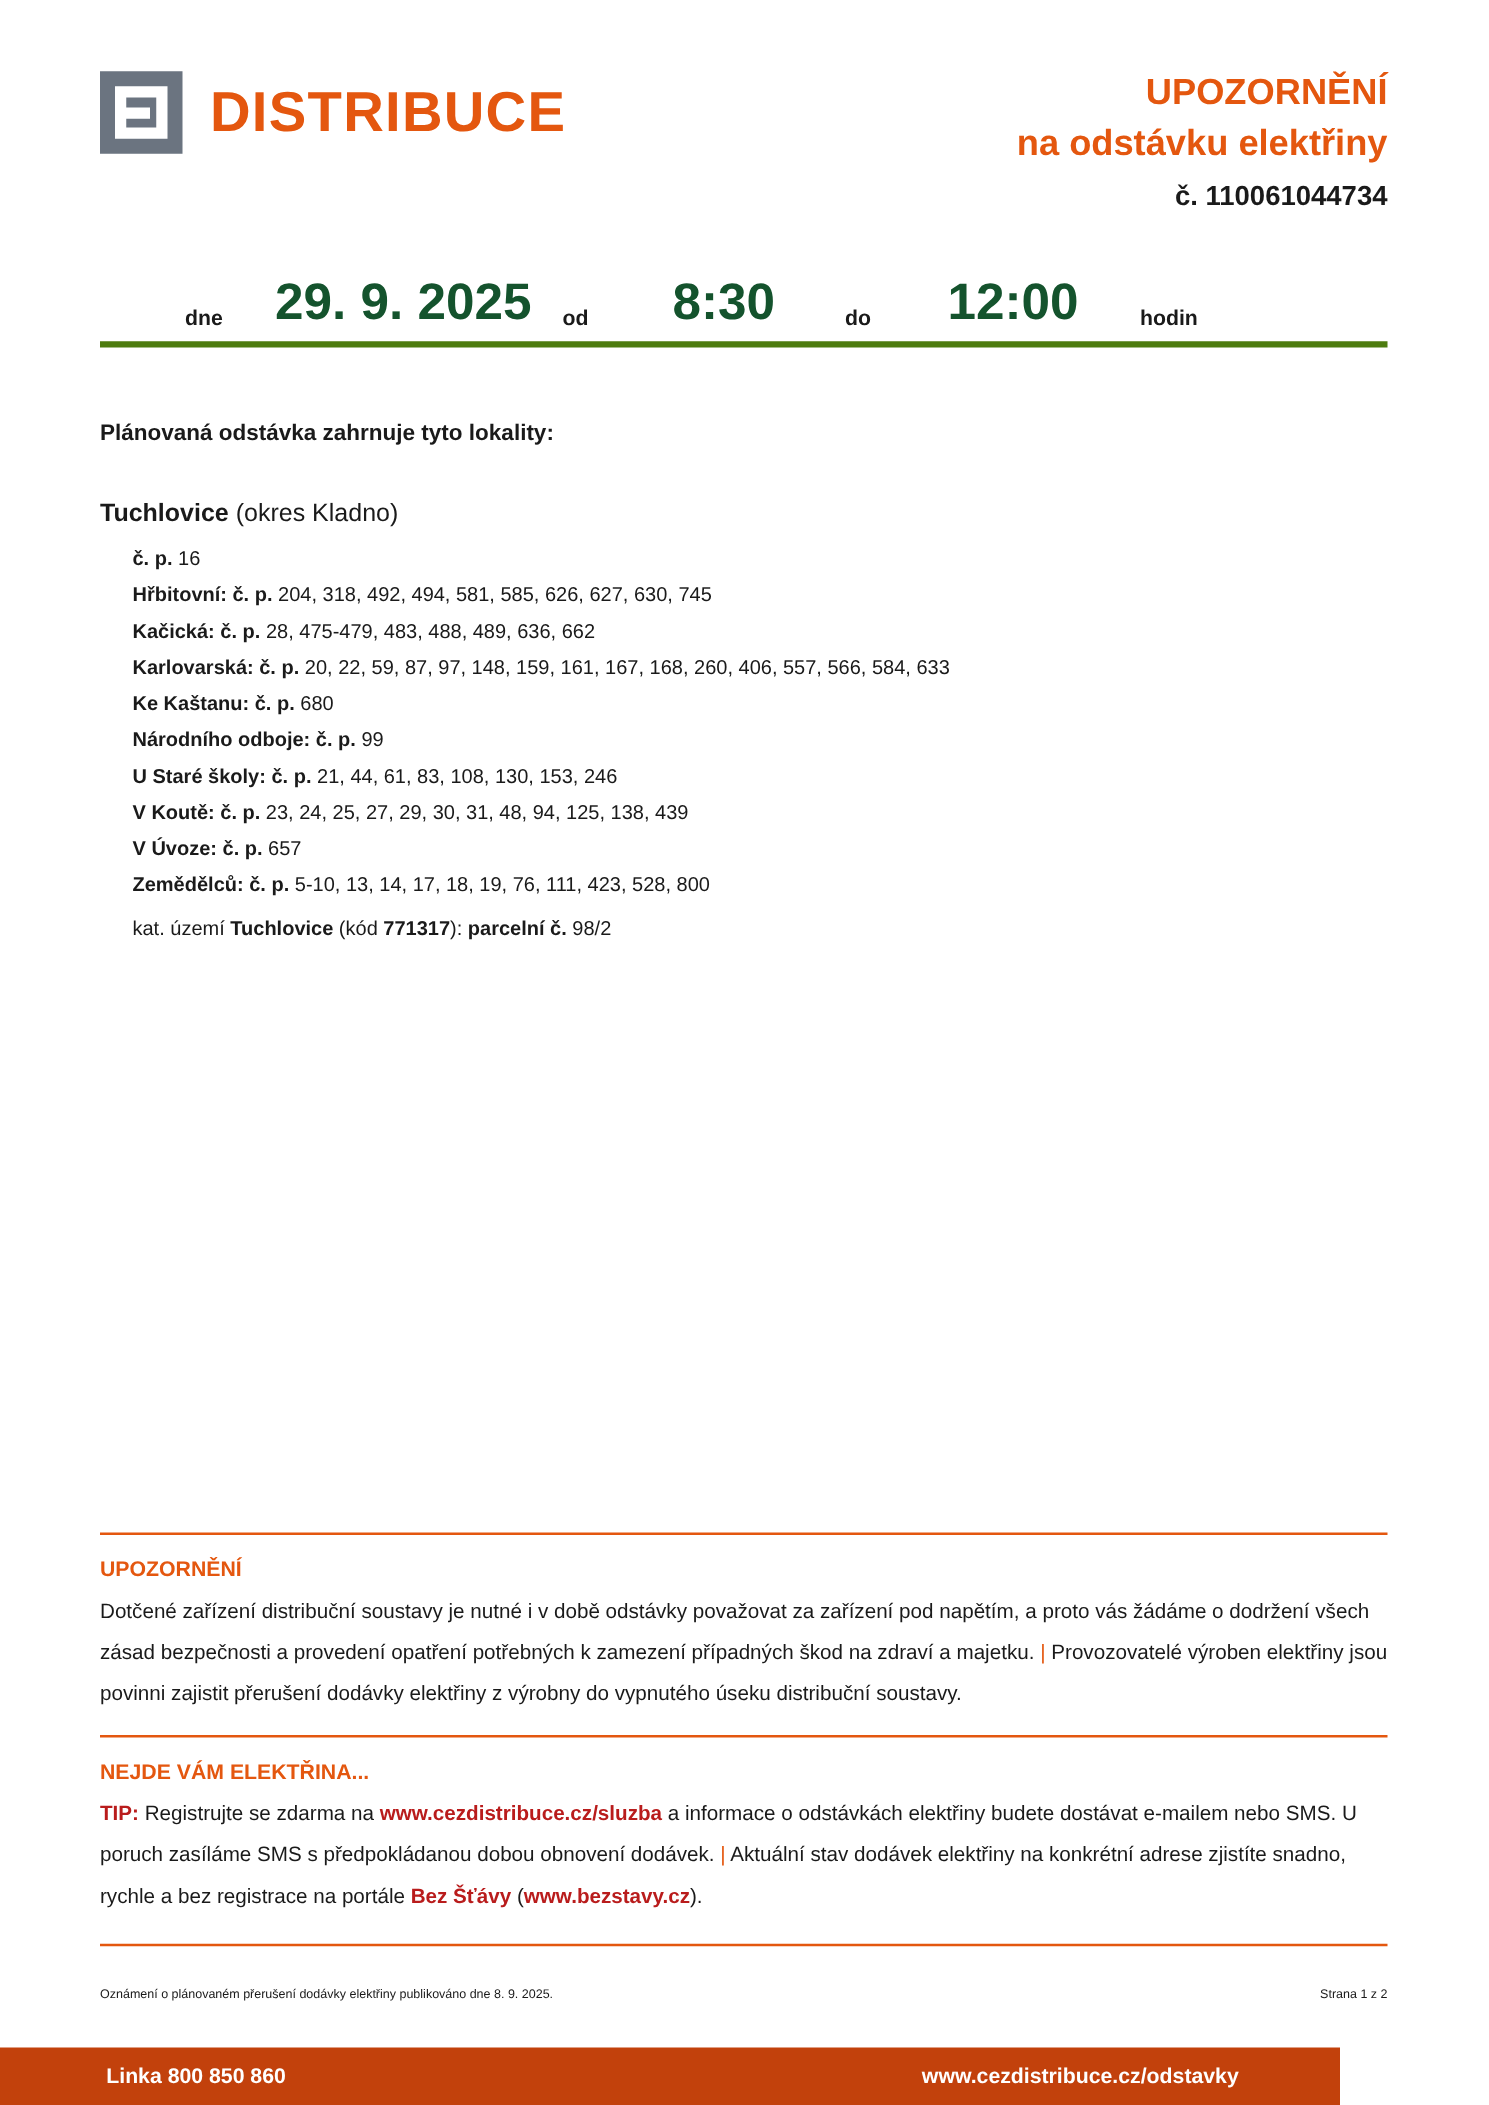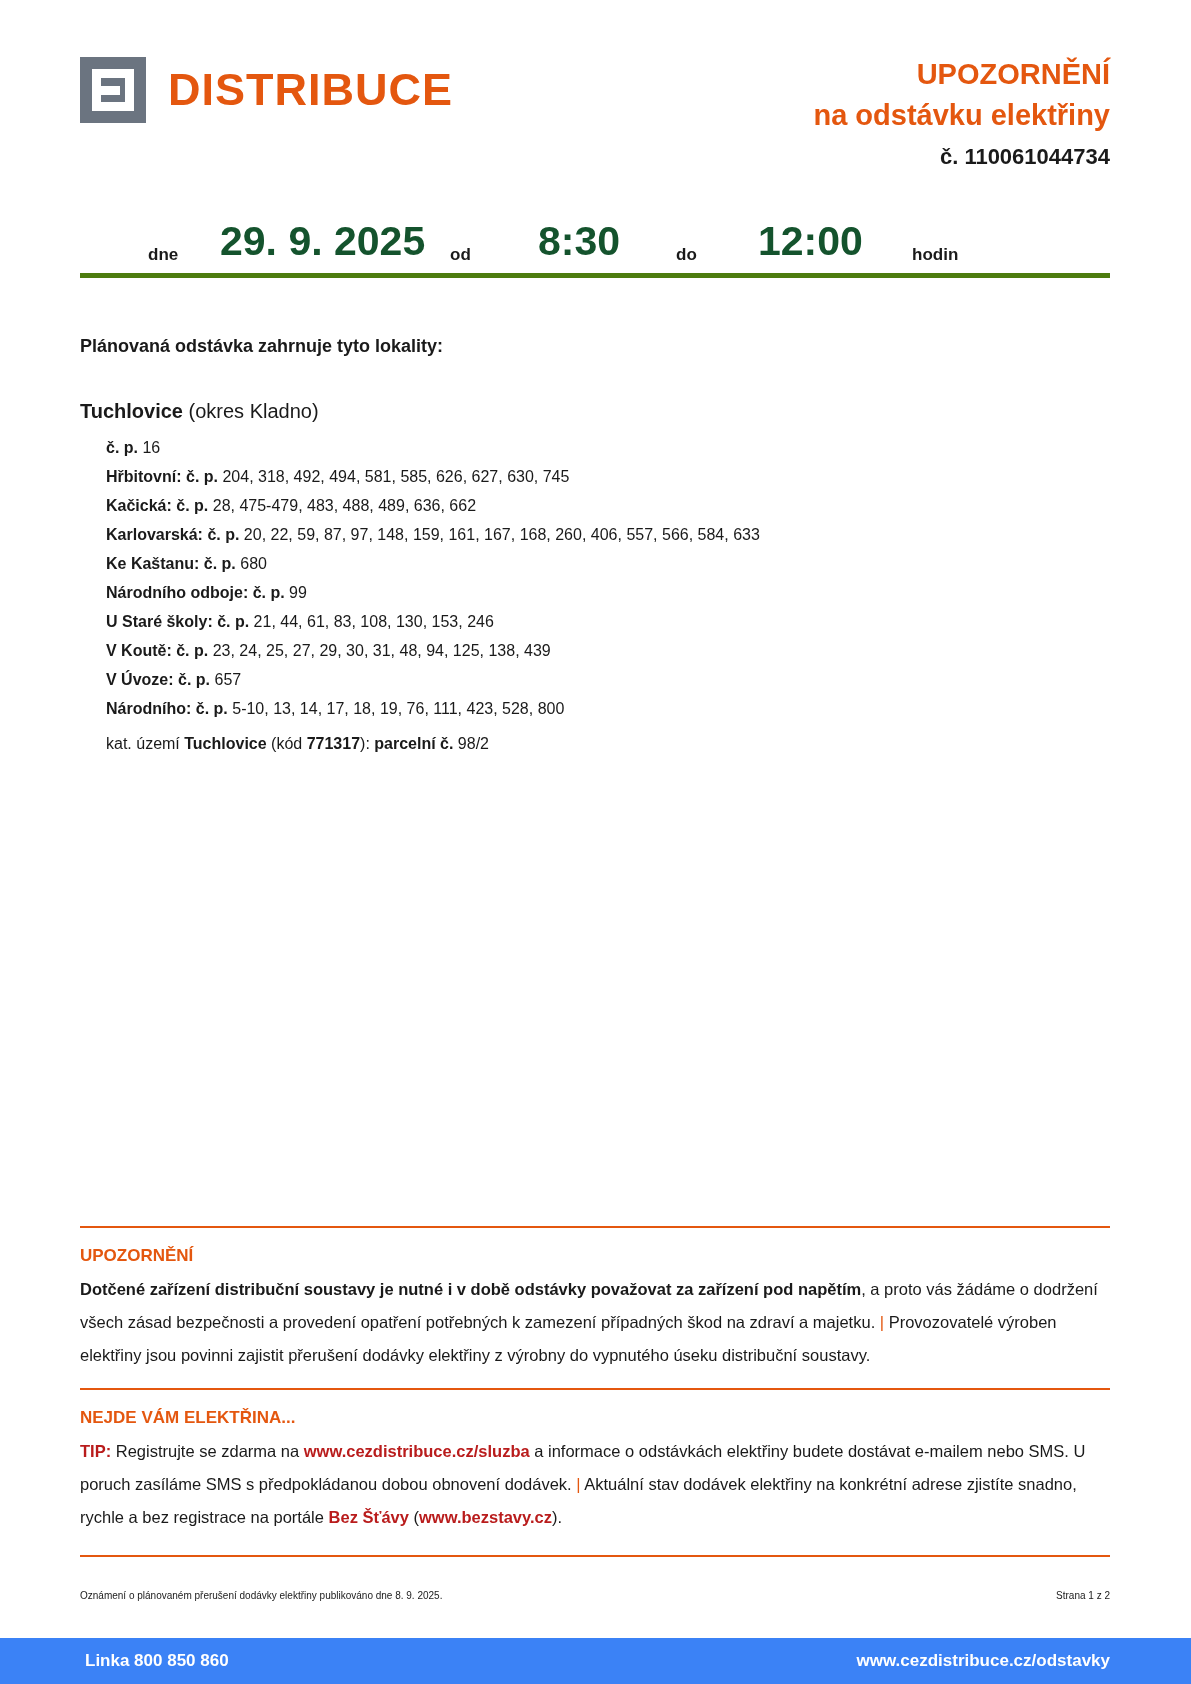--- a/index.html
+++ b/index.html
@@ -107,38 +107,38 @@
     font-size: 17px;
     font-weight: 700;
     margin-top: 18px;
   }
   .para {
     margin-top: 7px;
     font-size: 16.5px;
     line-height: 33px;
     color: #1a1a1a;
   }
-  .para .b { font-weight: 700; }
+  .para .b { font-weight: 400; }
   .pipe { color: #e4570f; }
   .link { color: #b91c1c; font-weight: 700; text-decoration: none; cursor: pointer; }
   .rule-2 { margin-top: 16px; }
   .rule-3 { margin-top: 21px; }
   .note-row {
     margin-top: 33px;
     display: flex;
     justify-content: space-between;
     font-size: 10px;
     color: #1a1a1a;
   }
   
   .footer-bar {
     position: absolute;
     left: 0; bottom: 0;
-    width: 1191px; height: 46px;
-    background: #3b82f6;
+    width: 1072px; height: 46px;
+    background: #c2410c;
     display: flex;
     align-items: center;
     justify-content: space-between;
     padding: 0 81px 0 85px;
     color: #ffffff;
     font-size: 17px;
     font-weight: 700;
   }
 </style>
 </head>
@@ -178,21 +178,21 @@
     <div class="loc-items">
       <div class="loc-item"><span class="b">č. p.</span><span> 16</span></div>
       <div class="loc-item"><span class="b">Hřbitovní: č. p.</span><span> 204, 318, 492, 494, 581, 585, 626, 627, 630, 745</span></div>
       <div class="loc-item"><span class="b">Kačická: č. p.</span><span> 28, 475-479, 483, 488, 489, 636, 662</span></div>
       <div class="loc-item"><span class="b">Karlovarská: č. p.</span><span> 20, 22, 59, 87, 97, 148, 159, 161, 167, 168, 260, 406, 557, 566, 584, 633</span></div>
       <div class="loc-item"><span class="b">Ke Kaštanu: č. p.</span><span> 680</span></div>
       <div class="loc-item"><span class="b">Národního odboje: č. p.</span><span> 99</span></div>
       <div class="loc-item"><span class="b">U Staré školy: č. p.</span><span> 21, 44, 61, 83, 108, 130, 153, 246</span></div>
       <div class="loc-item"><span class="b">V Koutě: č. p.</span><span> 23, 24, 25, 27, 29, 30, 31, 48, 94, 125, 138, 439</span></div>
       <div class="loc-item"><span class="b">V Úvoze: č. p.</span><span> 657</span></div>
-      <div class="loc-item"><span class="b">Národního: č. p.</span><span> 5-10, 13, 14, 17, 18, 19, 76, 111, 423, 528, 800</span></div>
+      <div class="loc-item"><span class="b">Zemědělců: č. p.</span><span> 5-10, 13, 14, 17, 18, 19, 76, 111, 423, 528, 800</span></div>
     </div>
     <div class="cadastral">
       <span>kat. území </span><span class="b">Tuchlovice</span><span> (kód </span><span class="b">771317</span><span>): </span><span class="b">parcelní č.</span><span> 98/2</span>
     </div>
   </div>
 
   <div class="bottom">
     <hr class="rule">
     <div class="sec-heading">UPOZORNĚNÍ</div>
     <div class="para">

